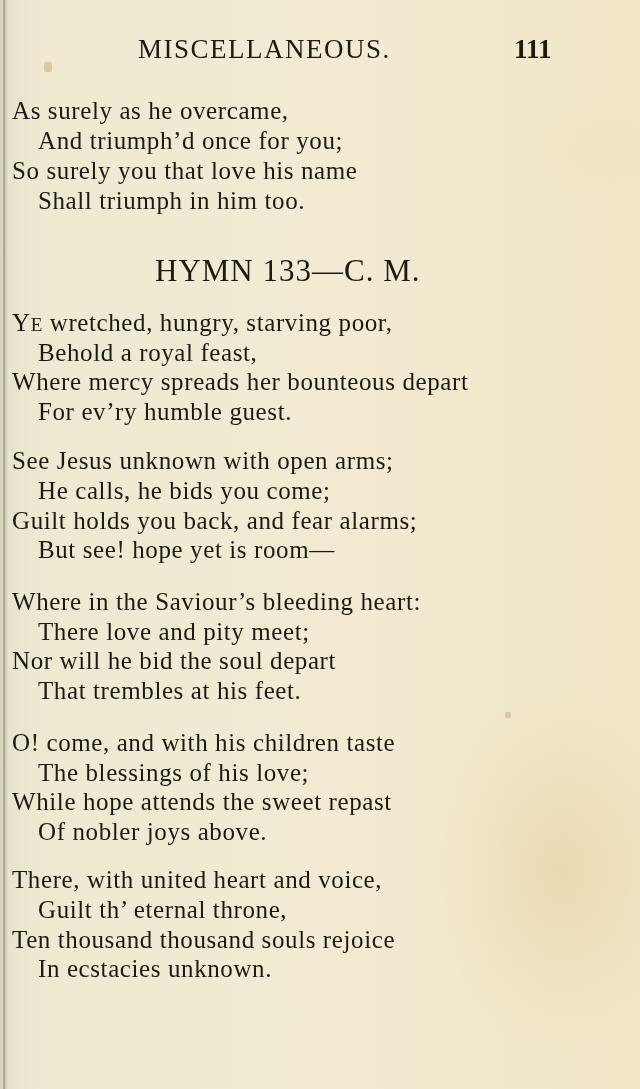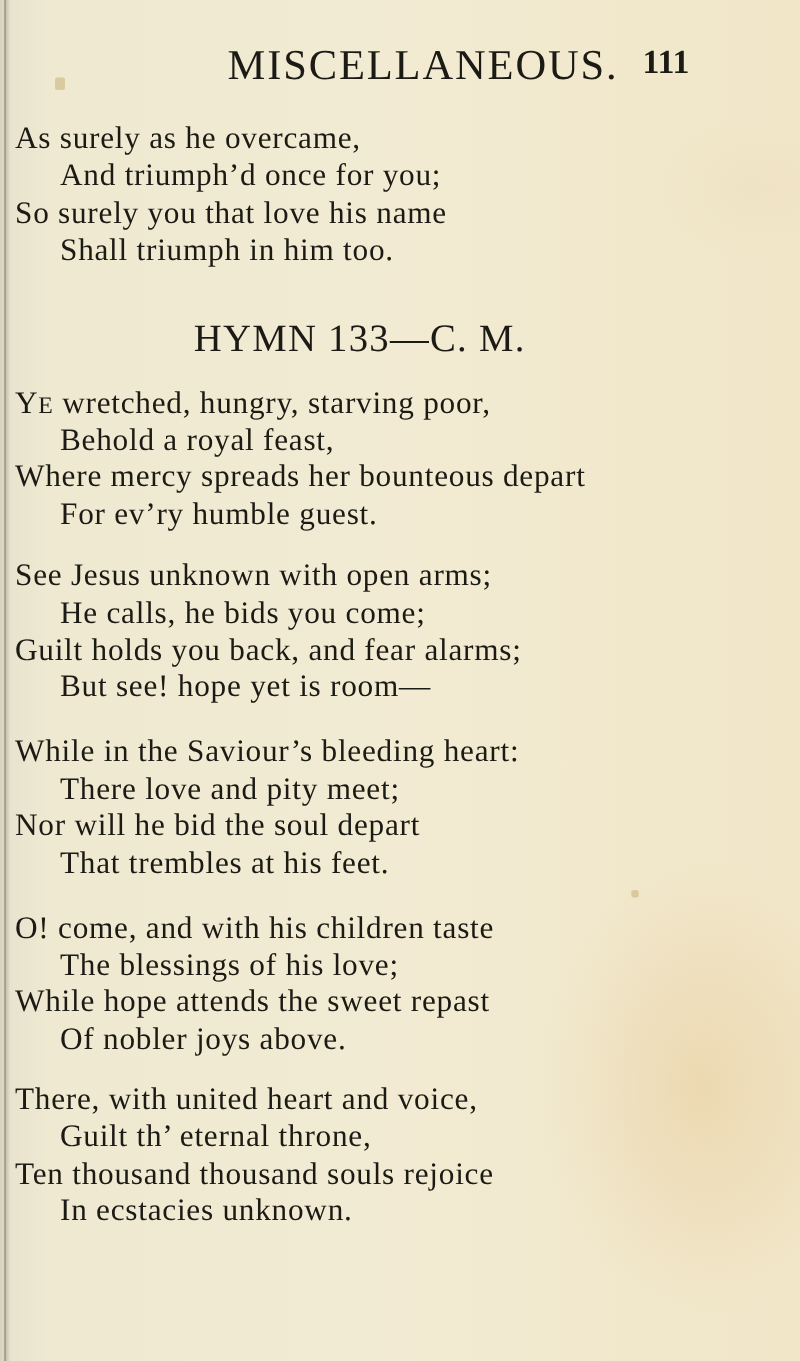--- a/index.html
+++ b/index.html
@@ -15,31 +15,31 @@
     }
     .spine {
       position: absolute; left: 0; top: 0; width: 8px; height: 1089px;
       background: linear-gradient(90deg, #d8d3bc 0, #dcd7c0 3px, #8a877a 4px, #c9c4ad 5px, #e6e1ca 8px);
     }
     .header {
       position: absolute; top: 30px; left: 0; width: 640px; height: 40px;
     }
     .running-head {
       position: absolute; left: 138px; top: 4px;
-      font-size: 34px; letter-spacing: 1.5px; margin-left: 44px;
+      font-size: 27px; letter-spacing: 1.5px;
     }
     .page-number {
       position: absolute; left: 514px; top: 4px;
       font-size: 27px; font-weight: bold;
     }
     .line {
       position: absolute; font-size: 25px; white-space: nowrap;
       letter-spacing: 0.6px; transform-origin: left top;
     }
-    .indent { left: 48px; text-align: center; }
+    .indent { left: 38px; text-align: center; }
     .flush { left: 12px; }
     .hymn-title {
       position: absolute; left: 155px; top: 253px;
       font-size: 31px; letter-spacing: 1px;
     }
     .smallcaps { font-size: 19px; }
     .speck { position: absolute; width: 4px; height: 4px; border-radius: 2px; background: rgba(200,170,110,0.5); }
   </style>
 </head>
 <body>
@@ -70,21 +70,21 @@
   </div>
 
   <div>
     <div class="line flush" style="top:447px">See Jesus unknown with open arms;</div>
     <div class="line indent" style="top:477px">He calls, he bids you come;</div>
     <div class="line flush" style="top:507px">Guilt holds you back, and fear alarms;</div>
     <div class="line indent" style="top:536px">But see! hope yet is room—</div>
   </div>
 
   <div>
-    <div class="line flush" style="top:588px">While in the Saviour’s bleeding heart:</div>
+    <div class="line flush" style="top:588px">Where in the Saviour’s bleeding heart:</div>
     <div class="line indent" style="top:618px">There love and pity meet;</div>
     <div class="line flush" style="top:647px">Nor will he bid the soul depart</div>
     <div class="line indent" style="top:677px">That trembles at his feet.</div>
   </div>
 
   <div>
     <div class="line flush" style="top:729px">O! come, and with his children taste</div>
     <div class="line indent" style="top:759px">The blessings of his love;</div>
     <div class="line flush" style="top:788px">While hope attends the sweet repast</div>
     <div class="line indent" style="top:818px">Of nobler joys above.</div>

